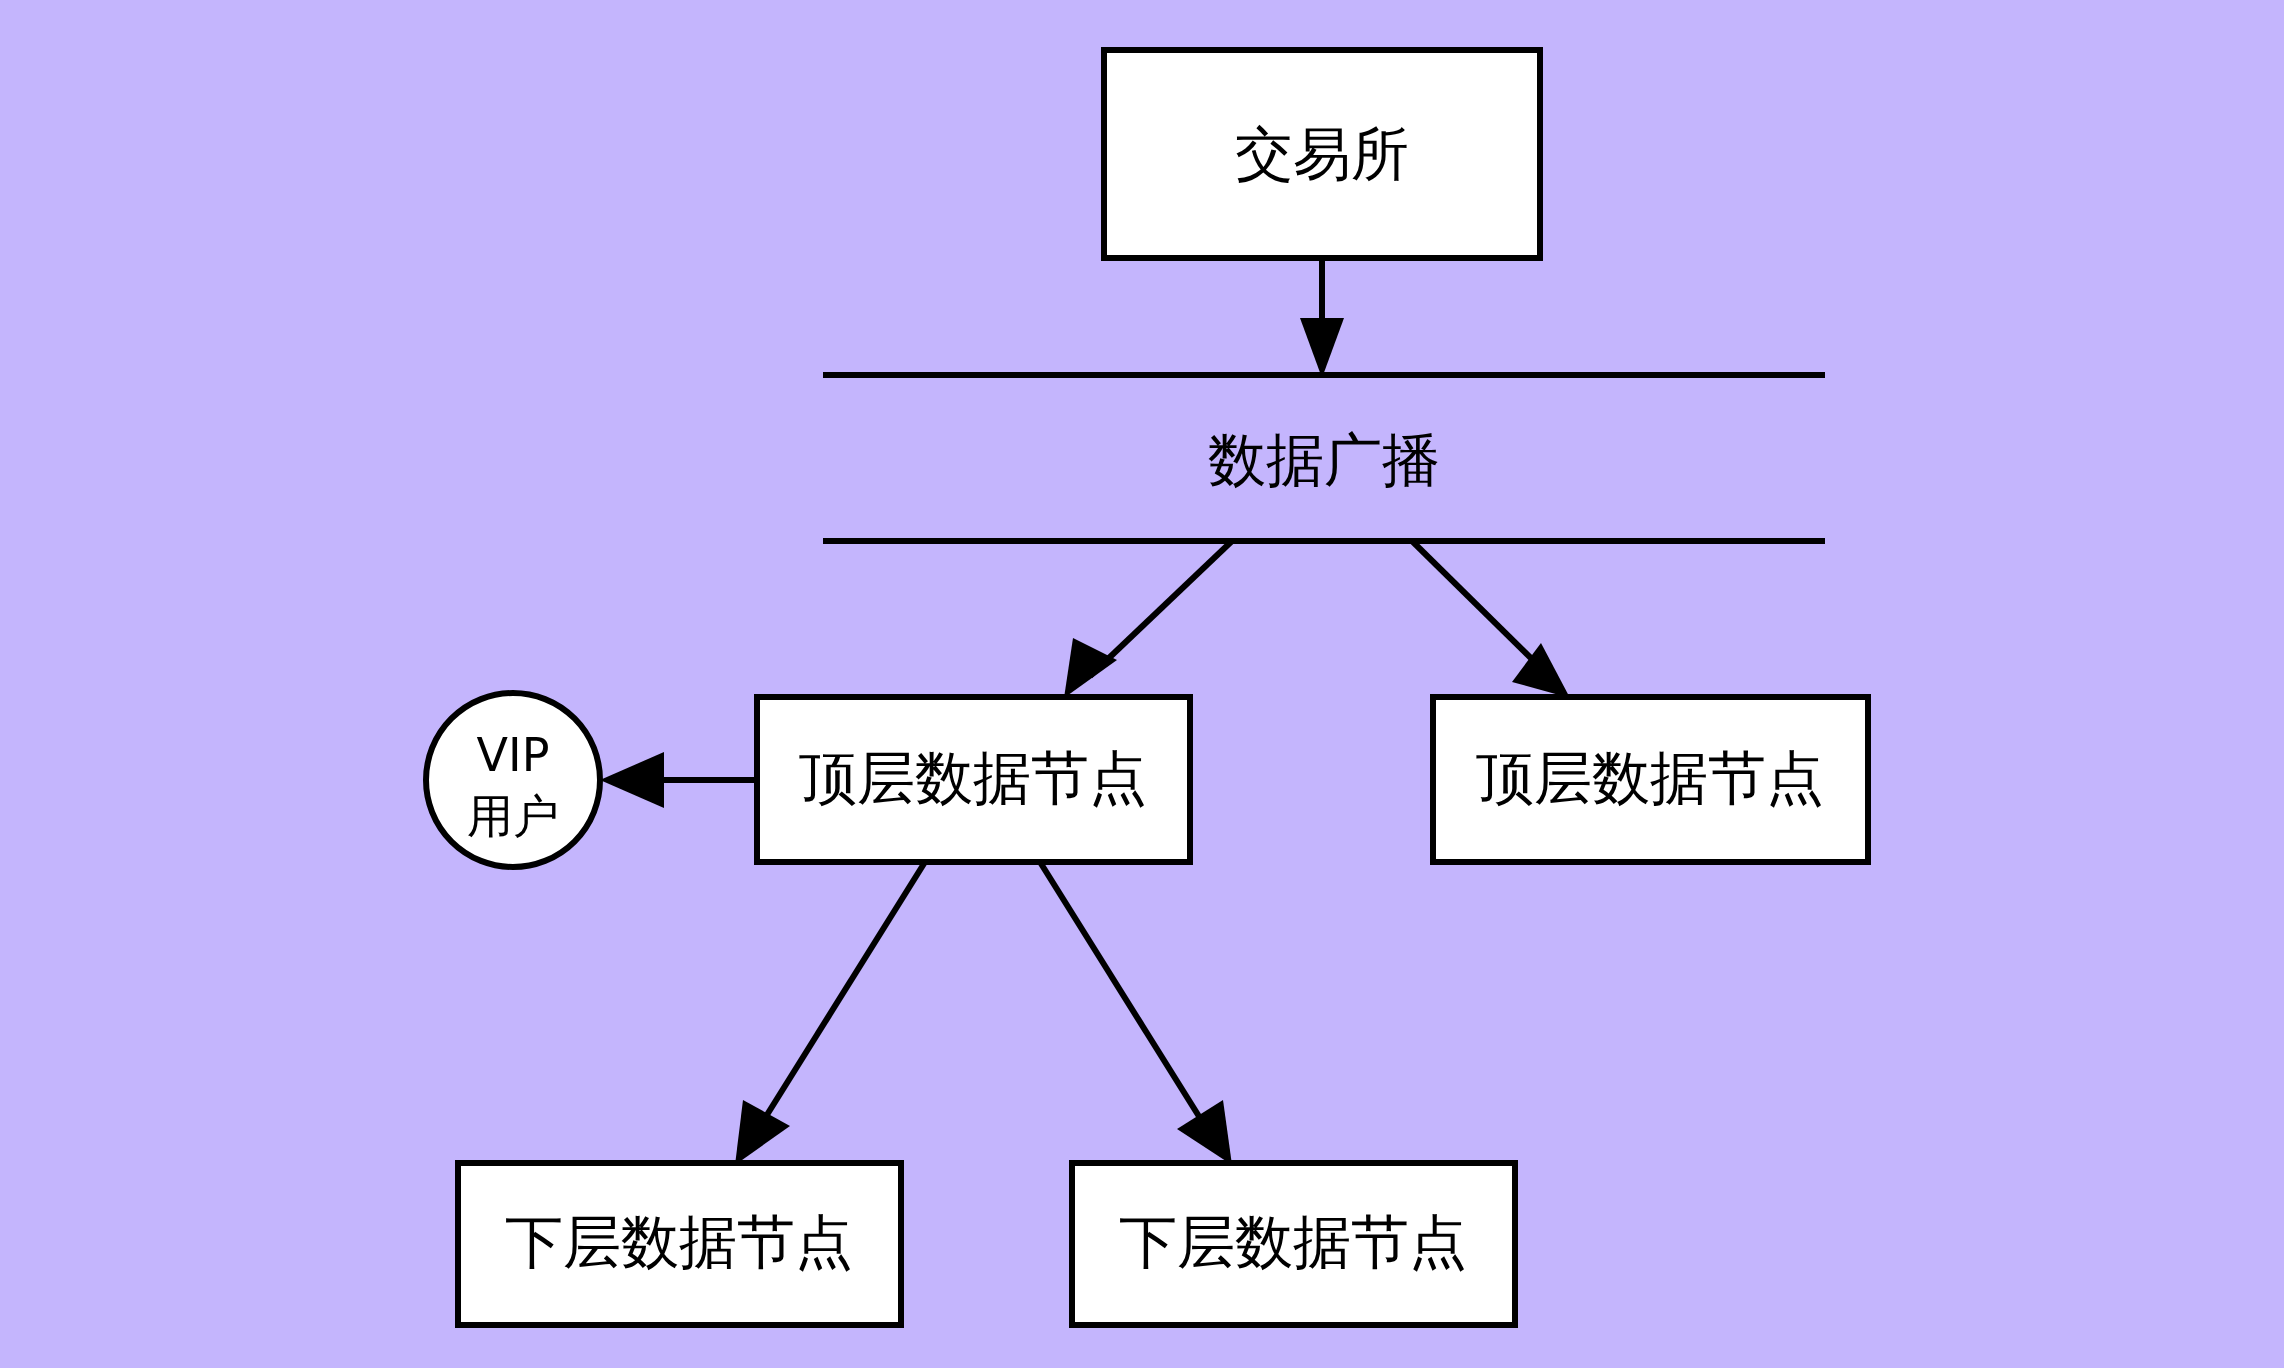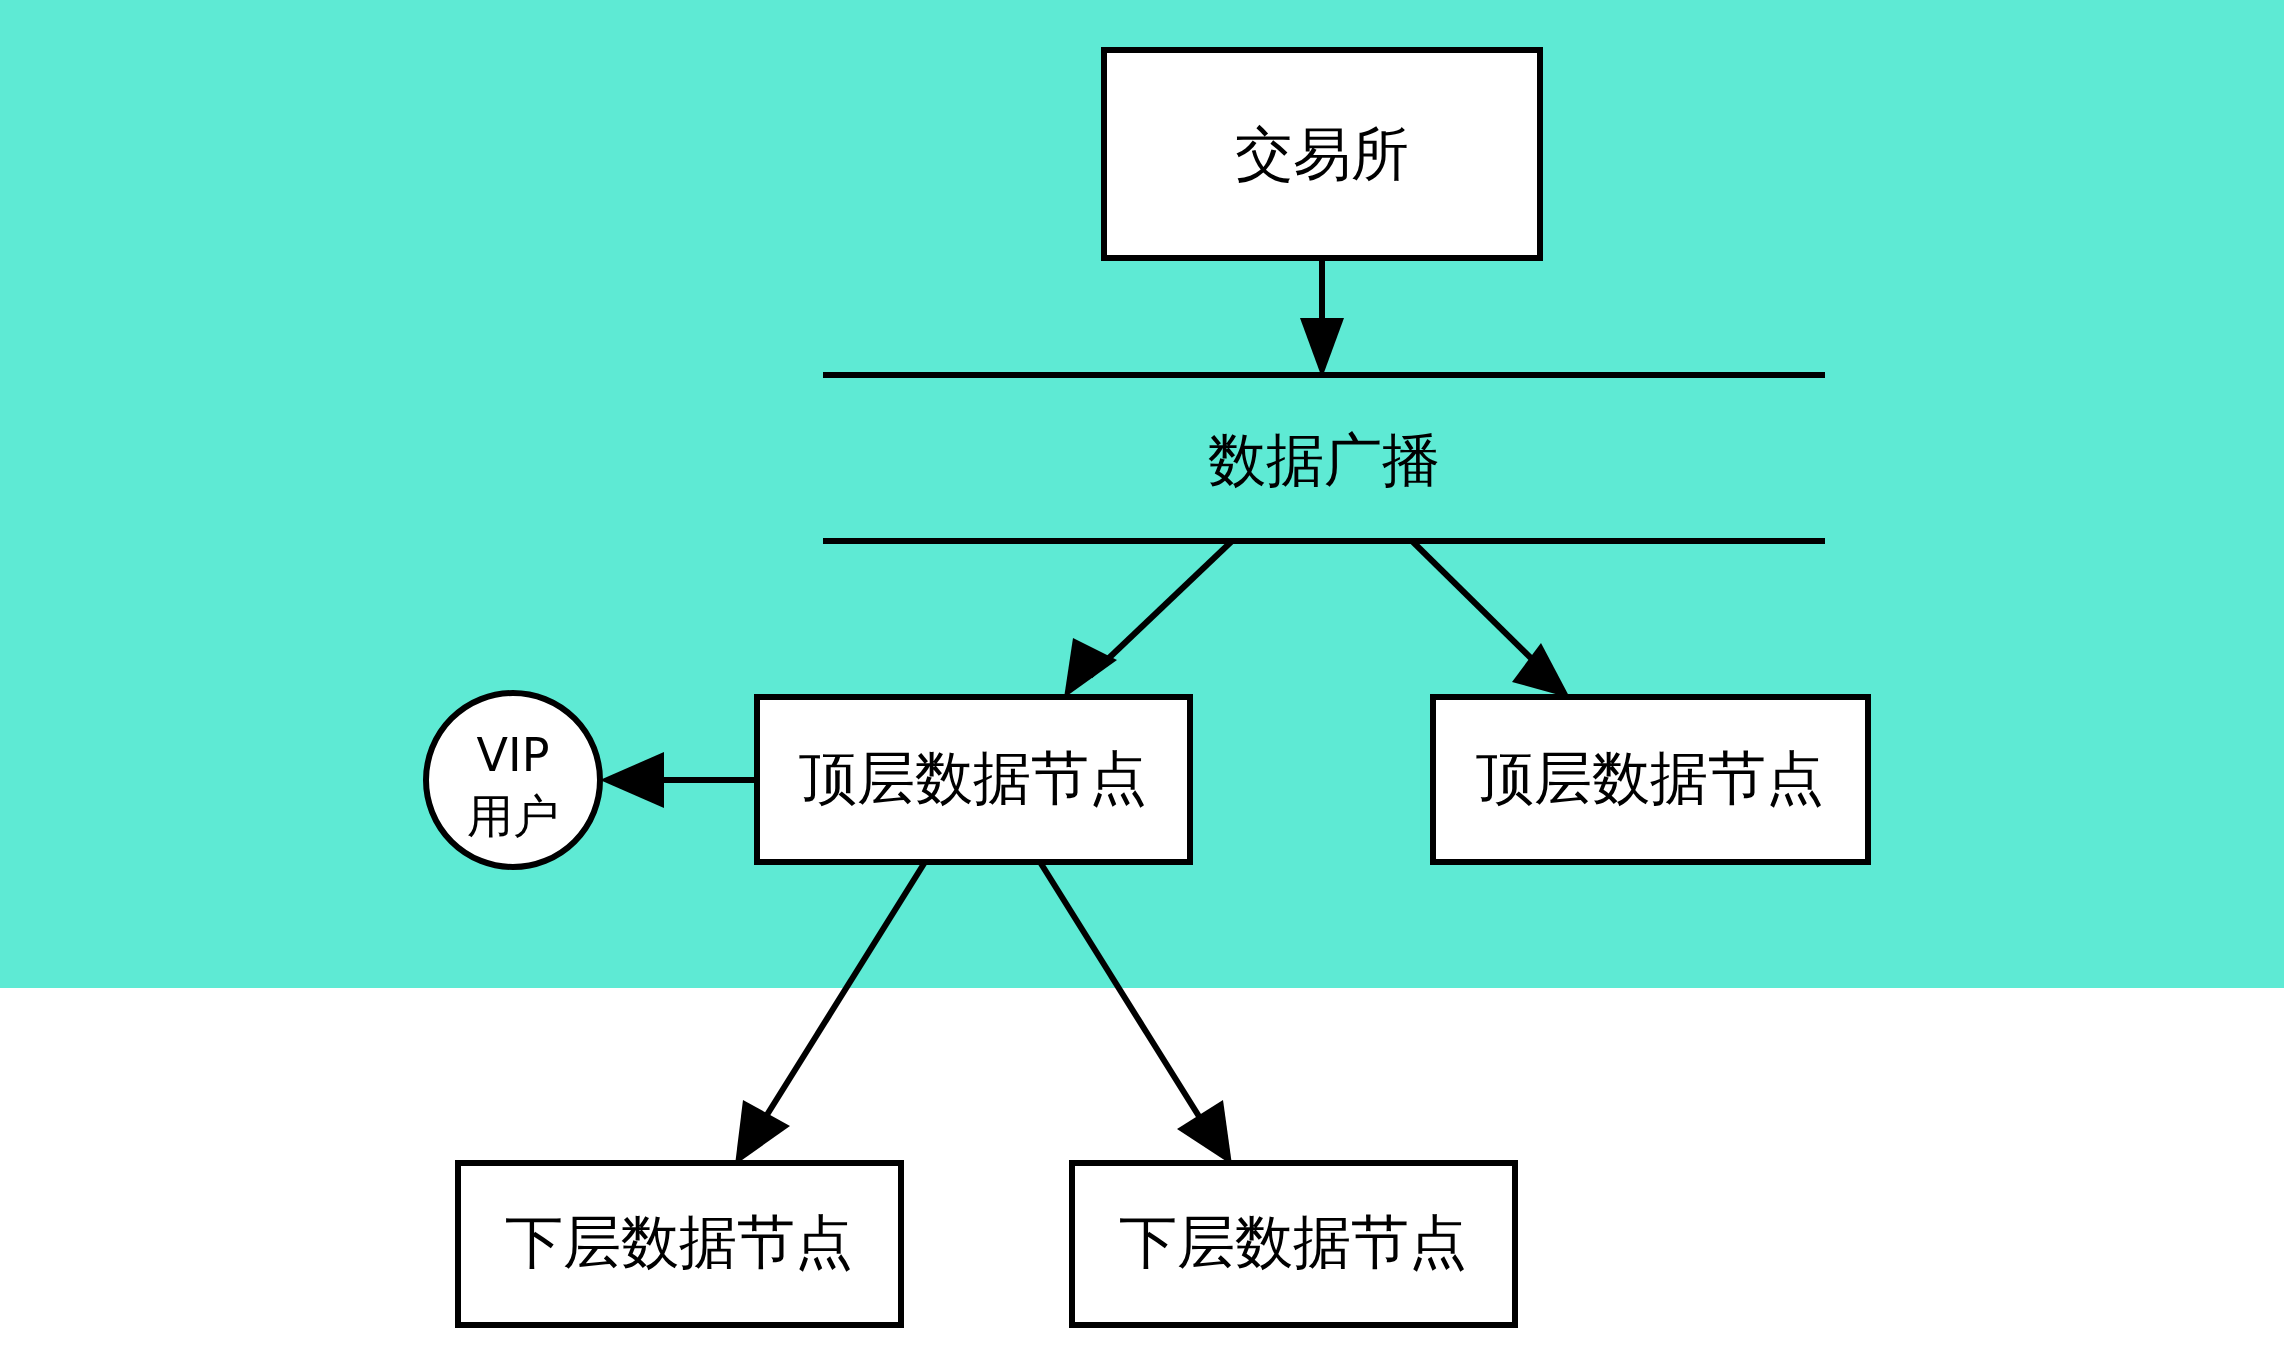--- a/index.html
+++ b/index.html
@@ -9,22 +9,22 @@
   }
   body {
     width: 2284px;
     height: 1368px;
     font-family: "DejaVu Sans", "Liberation Sans", sans-serif;
     overflow: hidden;
   }
   #diagram-root {
     position: relative;
     width: 2284px;
-    height: 988px;
-    background: #5eead4;
+    height: 1368px;
+    background: #c4b5fd;
   }
   svg#diagram-canvas {
     position: absolute;
     top: 0;
     left: 0;
     width: 2284px;
     height: 1368px;
     display: block;
   }
   .node-shape {

